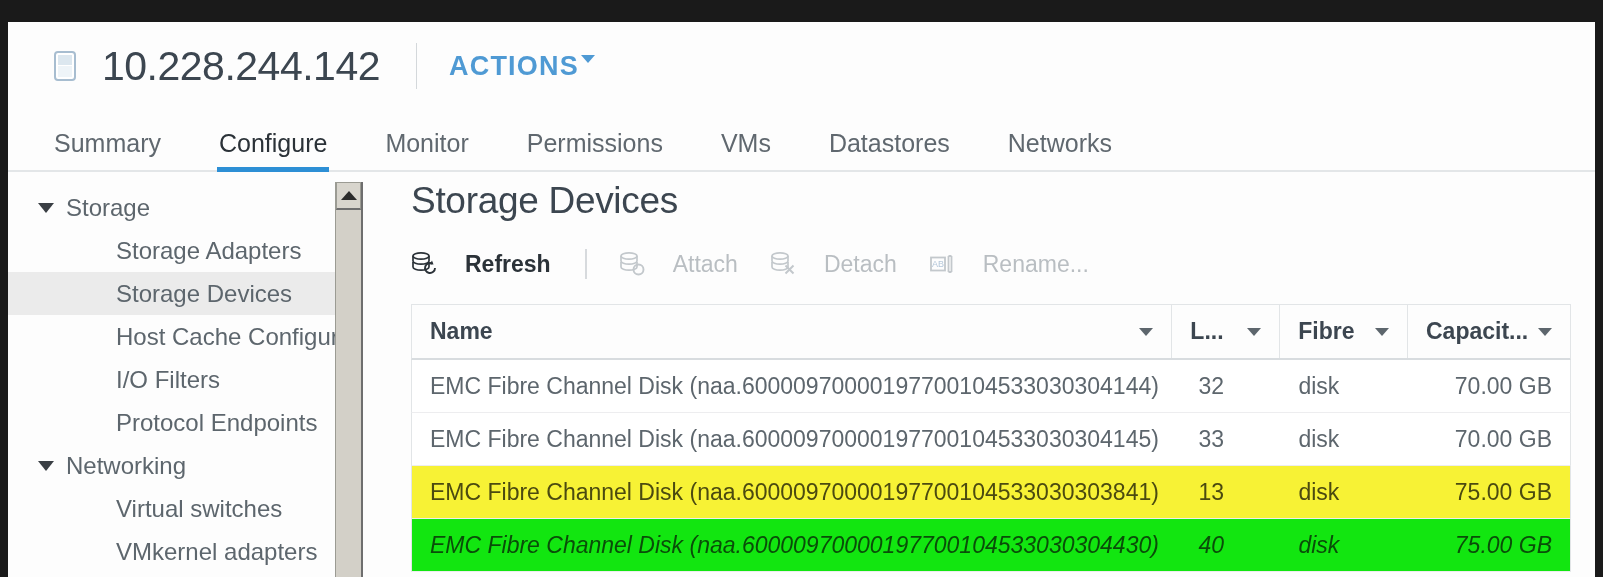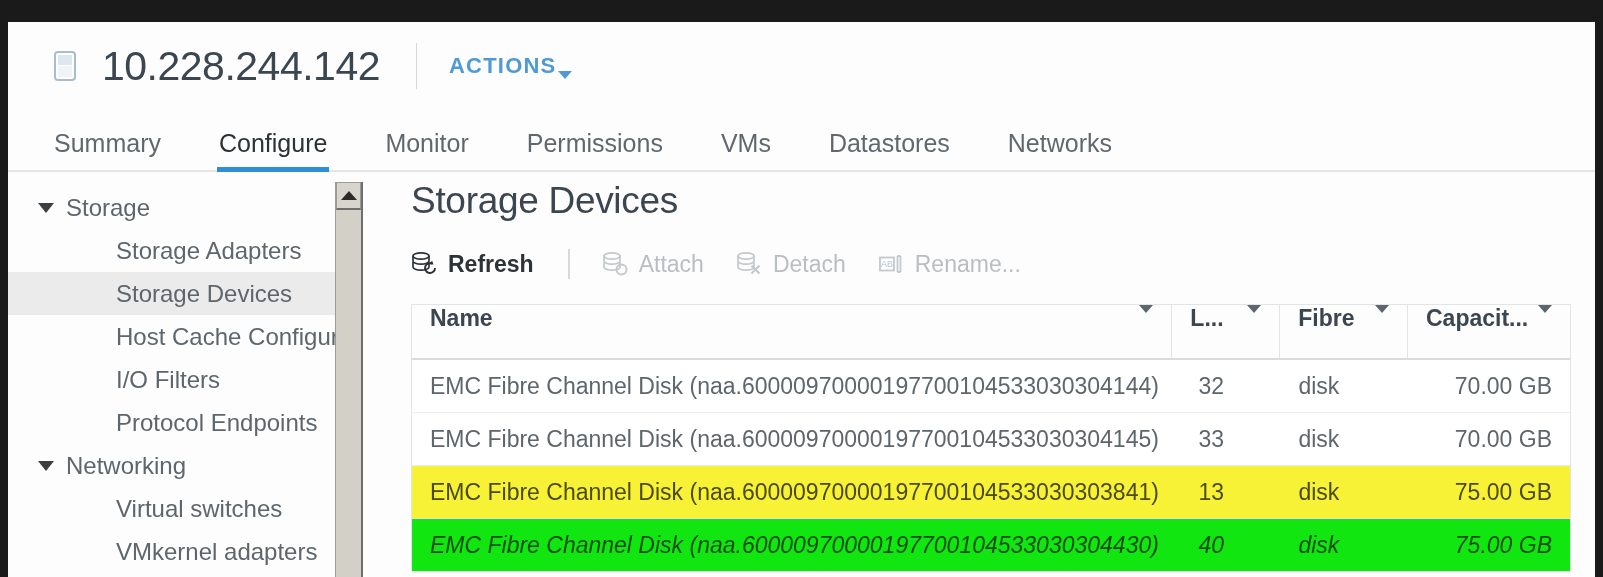--- a/index.html
+++ b/index.html
@@ -62,24 +62,24 @@
     white-space: nowrap;
   }
   .header-divider {
     width: 1px;
     height: 46px;
     background: #d4d8db;
     margin: 0 32px 0 36px;
   }
   .actions-btn {
     display: flex;
-    align-items: flex-end;
+    align-items: flex-start;
     gap: 2px;
     color: #4f9ad4;
-    font-size: 22px;
+    font-size: 27px;
     font-weight: 600;
     letter-spacing: 1.2px;
     cursor: pointer;
     white-space: nowrap;
   }
   .chev-down {
     width: 0; height: 0;
     border-left: 7px solid transparent;
     border-right: 7px solid transparent;
     border-top: 8px solid #4f9ad4;
@@ -208,21 +208,21 @@
 
   .toolbar {
     display: flex;
     align-items: center;
     height: 40px;
     margin-bottom: 20px;
   }
   .tb-btn {
     display: flex;
     align-items: center;
-    gap: 11px;
+    gap: 28px;
     font-size: 23px;
     margin-right: 32px;
     white-space: nowrap;
     justify-content: space-between;
   }
   .tb-btn.enabled { color: #2b3238; font-weight: 700; cursor: pointer; }
   .tb-btn.disabled { color: #b9bec2; font-weight: 400; cursor: default; }
   .tb-sep {
     width: 2px;
     height: 30px;
@@ -236,21 +236,21 @@
   .table { width: 1160px; }
   .thead {
     display: flex;
     height: 56px;
     border: 1px solid #e2e5e7;
     border-bottom: 2px solid #d8dcdf;
     background: #fdfdfd;
   }
   .th {
     display: flex;
-    align-items: flex-start;
+    align-items: center;
     font-size: 23px;
     font-weight: 700;
     color: #3c4650;
     padding: 0 18px;
     border-right: 1px solid #e2e5e7;
     position: relative;
     cursor: pointer;
   }
   .th:last-child { border-right: none; }
   .th .lbl { flex: 1; white-space: nowrap; overflow: hidden; }

